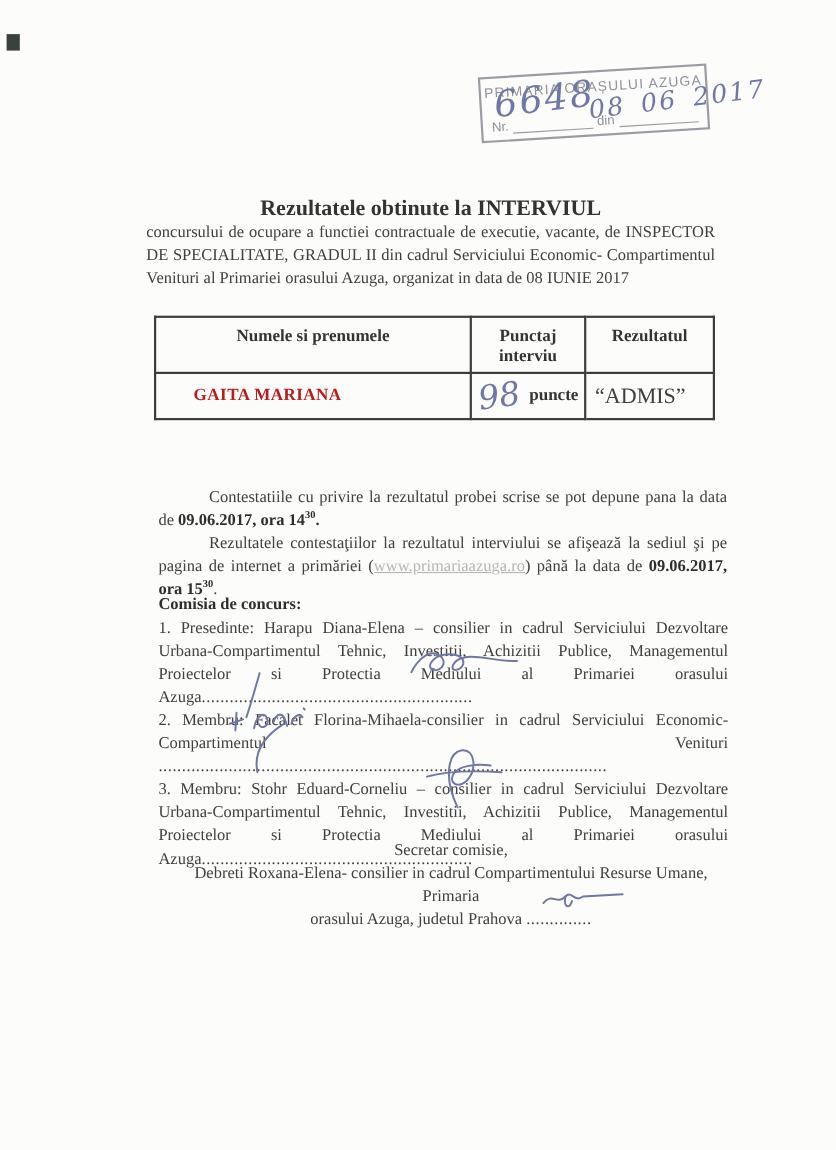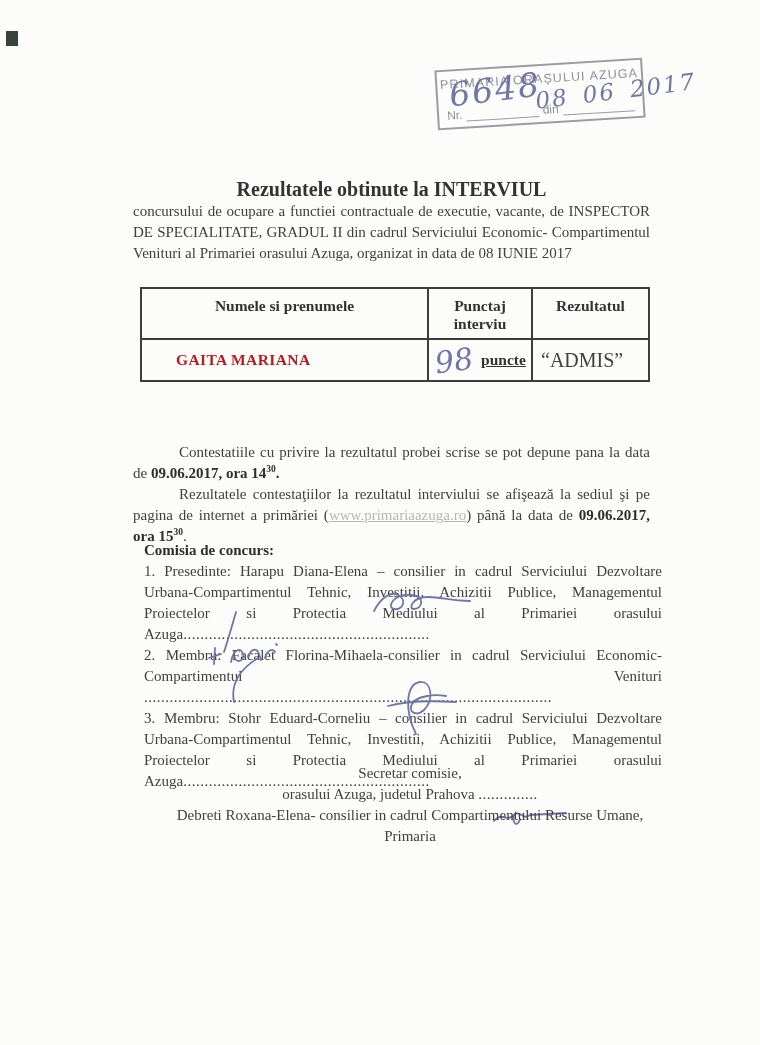--- a/index.html
+++ b/index.html
@@ -32,24 +32,24 @@
   
   .rtable{position:absolute;left:140px;top:287px;border-collapse:collapse;}
   .rtable td{border:2px solid #3d3d3d;box-sizing:border-box;}
   .rtable .th{font-weight:bold;text-align:center;vertical-align:top;padding-top:8px;font-size:15.5px;color:#333;}
   .c1{width:287px;} .c2{width:104px;} .c3{width:117px;}
   .hrow td{height:51px;} .drow td{height:42px;}
   .name-cell{font-weight:bold;text-align:left;font-size:15.5px;letter-spacing:.4px;color:#b91c1c;padding-left:34px;}
   .score-cell{padding-left:6px;font-size:15.5px;white-space:nowrap;overflow:visible;}
   .hw-score{color:#6e77a6;font-style:italic;font-family:"DejaVu Serif", serif;
             font-size:30px;display:inline-block;transform:rotate(-8deg);line-height:0;vertical-align:-6px;}
-  .score-unit{font-weight:bold;color:#333;margin-left:4px;text-decoration:underline;}
+  .score-unit{font-weight:bold;color:#333;margin-left:4px;}
   .result-cell{padding-left:8px;font-size:20px;}
 
-  .contest{position:absolute;left:133px;top:442px;width:517px;font-size:15px;line-height:21px;text-align:justify;}
+  .contest{position:absolute;left:144px;top:442px;width:517px;font-size:15px;line-height:21px;text-align:justify;}
   .contest p{margin:0;text-indent:46px;}
   .b{font-weight:bold;color:#2e2e2e;}
   sup{font-size:9.5px;vertical-align:super;line-height:0;}
   .link{color:#b6b6b6;text-decoration:underline;}
 
   .commission{position:absolute;left:144px;top:540px;width:518px;font-size:15px;line-height:21px;}
   .commission .heading{font-weight:bold;color:#2e2e2e;margin:0;}
   .commission p.item{margin:0;text-align:justify;}
   .dots{letter-spacing:.5px;}
 
@@ -132,18 +132,18 @@
     <path d="M34 58 C 22 34, 24 8, 38 6 C 50 5, 52 24, 42 34 C 34 41, 26 36, 30 28 C 34 20, 52 18, 64 20"></path>
     <path d="M6 30 C 20 26, 40 24, 74 26"></path>
   </svg>
   <svg class="sig" style="left:492px;top:803px;" width="80" height="26" viewBox="0 0 80 26">
     <path d="M2 18 C 10 8, 14 20, 22 12 C 28 6, 30 18, 38 12 L 74 10"></path>
     <path d="M22 12 C 20 22, 26 24, 28 16"></path>
   </svg>
 
   <div class="secretary">
     <div>Secretar comisie,</div>
+    <div>Debreti Roxana-Elena- consilier in cadrul Compartimentului Resurse Umane, Primaria</div>
     <div><span>orasului Azuga, judetul Prahova  </span><span class="dots">..............</span></div>
-    <div>Debreti Roxana-Elena- consilier in cadrul Compartimentului Resurse Umane, Primaria</div>
   </div>
 
 
 </div>
 
 </body></html>

